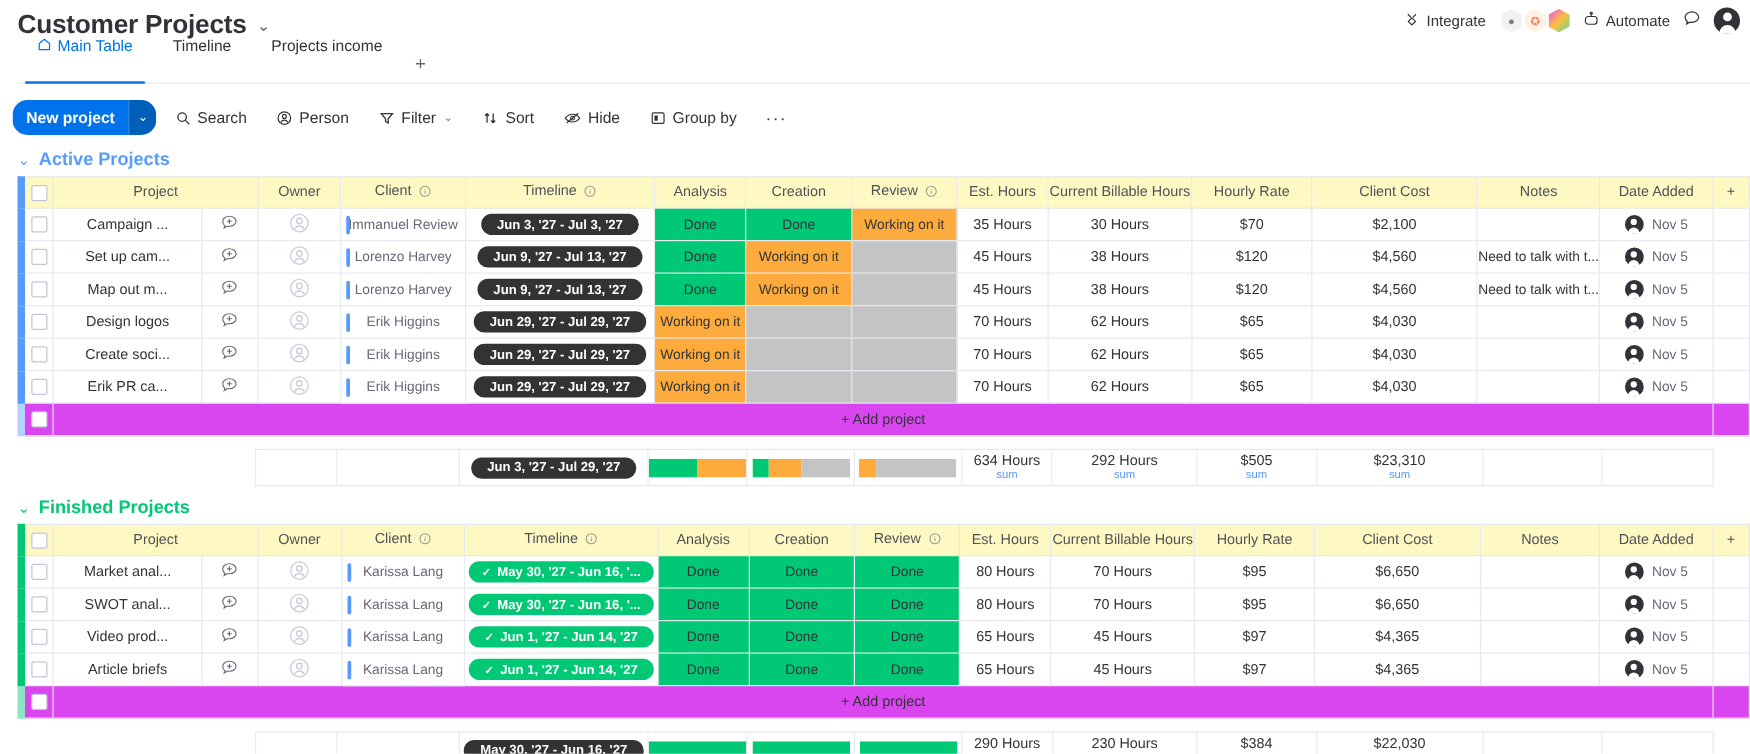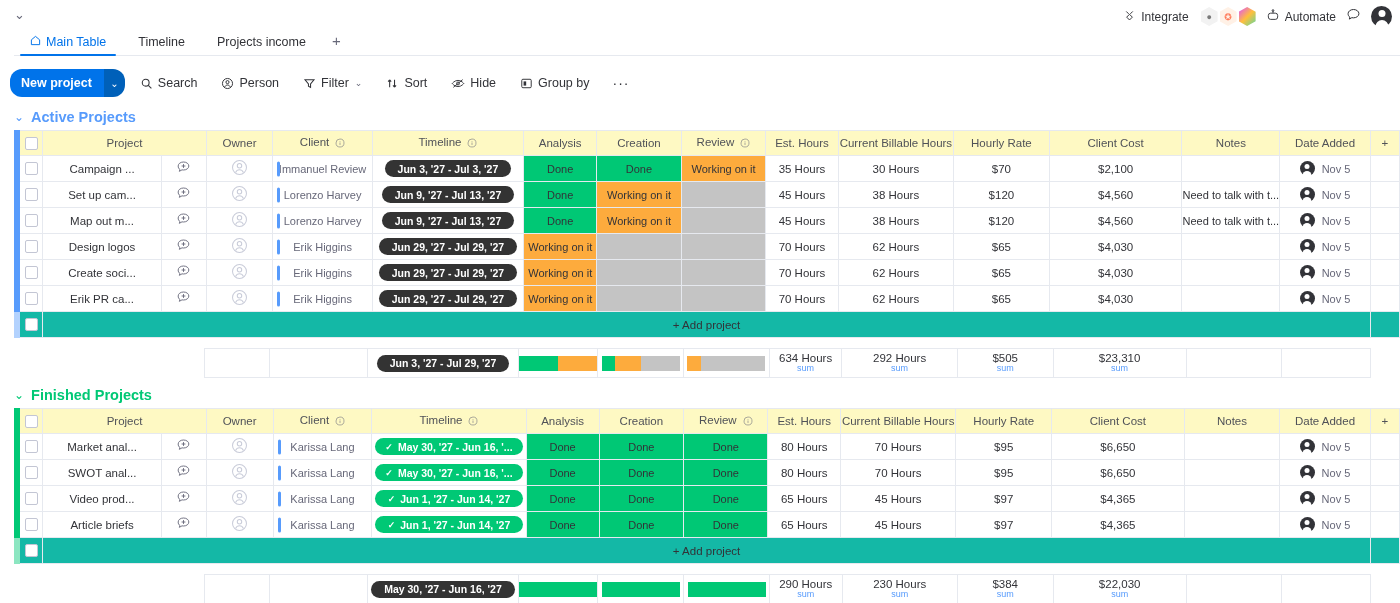--- a/index.html
+++ b/index.html
@@ -11,21 +11,21 @@
     overflow:hidden;
   }
   
   .board-head{ padding:8px 0 0 14px; }
   .board-title-row{ display:flex; align-items:center; gap:8px; }
   .board-title{ font-size:21px; font-weight:700; color:#323338; letter-spacing:-.2px; }
   .chev{ color:#676879; font-size:13px; line-height:1; }
 
   
   .tabs{ display:flex; align-items:flex-end; gap:0; margin-top:9px; border-bottom:1px solid #e6e9ef; height:26px; }
-  .tab{ position:relative; font-size:12.5px; color:#323338; padding:0 16px 6px 16px; display:flex; align-items:center; gap:5px; cursor:pointer; }
+  .tab{ position:relative; font-size:12.5px; color:#323338; padding:0 16px 22px 16px; display:flex; align-items:center; gap:5px; cursor:pointer; }
   .tab.active{ color:#0073ea; }
   .tab.active:after{ content:""; position:absolute; left:6px; right:6px; bottom:-1px; height:2px; background:#0073ea; border-radius:2px; }
   .tab-plus{ font-size:15px; color:#676879; padding:0 10px 6px 10px; cursor:pointer; }
 
   
   .toolbar{ display:flex; align-items:center; gap:6px; padding:10px 0 0 10px; height:44px;}
   .newbtn{ display:flex; height:28px; border-radius:12px; overflow:hidden; box-shadow:0 0 0 0 transparent; cursor:pointer;}
   .newbtn .lbl{ background:#0073ea; color:#fff; font-size:12.5px; font-weight:600; padding:0 11px; display:flex; align-items:center; }
   .newbtn .dd{ background:#0060b9; color:#fff; width:22px; display:flex; align-items:center; justify-content:center; font-size:10px; border-left:1px solid #0073ea;}
   .tbtn{ display:flex; align-items:center; gap:5px; font-size:12.5px; color:#323338; padding:5px 9px; border-radius:4px; cursor:pointer; white-space:nowrap;}
@@ -86,27 +86,28 @@
   
   .sum-tbl{ border-collapse:separate; border-spacing:0; table-layout:fixed; margin-top:10px; font-size:11.5px;}
   .sum-tbl td{ height:30px; border-right:1px solid #e6e9ef; border-bottom:1px solid #e6e9ef; border-top:1px solid #e6e9ef; text-align:center; background:#fff; padding:0; vertical-align:middle;}
   .sum-tbl td.empty{ border:none; background:transparent;}
   .sum-tbl td.first-vis{ border-left:1px solid #e6e9ef;}
   .sum-val{ font-size:11.5px; color:#323338; line-height:1.05;}
   .sum-lbl{ font-size:9px; color:#579bfc; line-height:1.1;}
   .statbar{ display:flex; width:78px; height:15px; margin:0 auto; overflow:hidden;}
   .statbar i{ display:block; height:100%;}
   .gbar-faded{ opacity:.45; }
-  .addrow td{ background:#14b8a6; }
+  .addrow td{ background:#d946ef; }
 </style>
 </head>
 <body>
 
 <div class="board-head">
   <div class="board-title-row">
+    <div class="board-title">Customer Projects</div>
     <div class="chev">⌄</div>
   </div>
 
   <div class="tabs" id="tabs-host">
     <div class="tab active">
       <span>
         <svg width="11" height="11" viewBox="0 0 16 16" fill="none" stroke="#0073ea" stroke-width="1.4">
             <path d="M2 7l6-5 6 5v7H2z"></path>
           </svg>
       </span>

